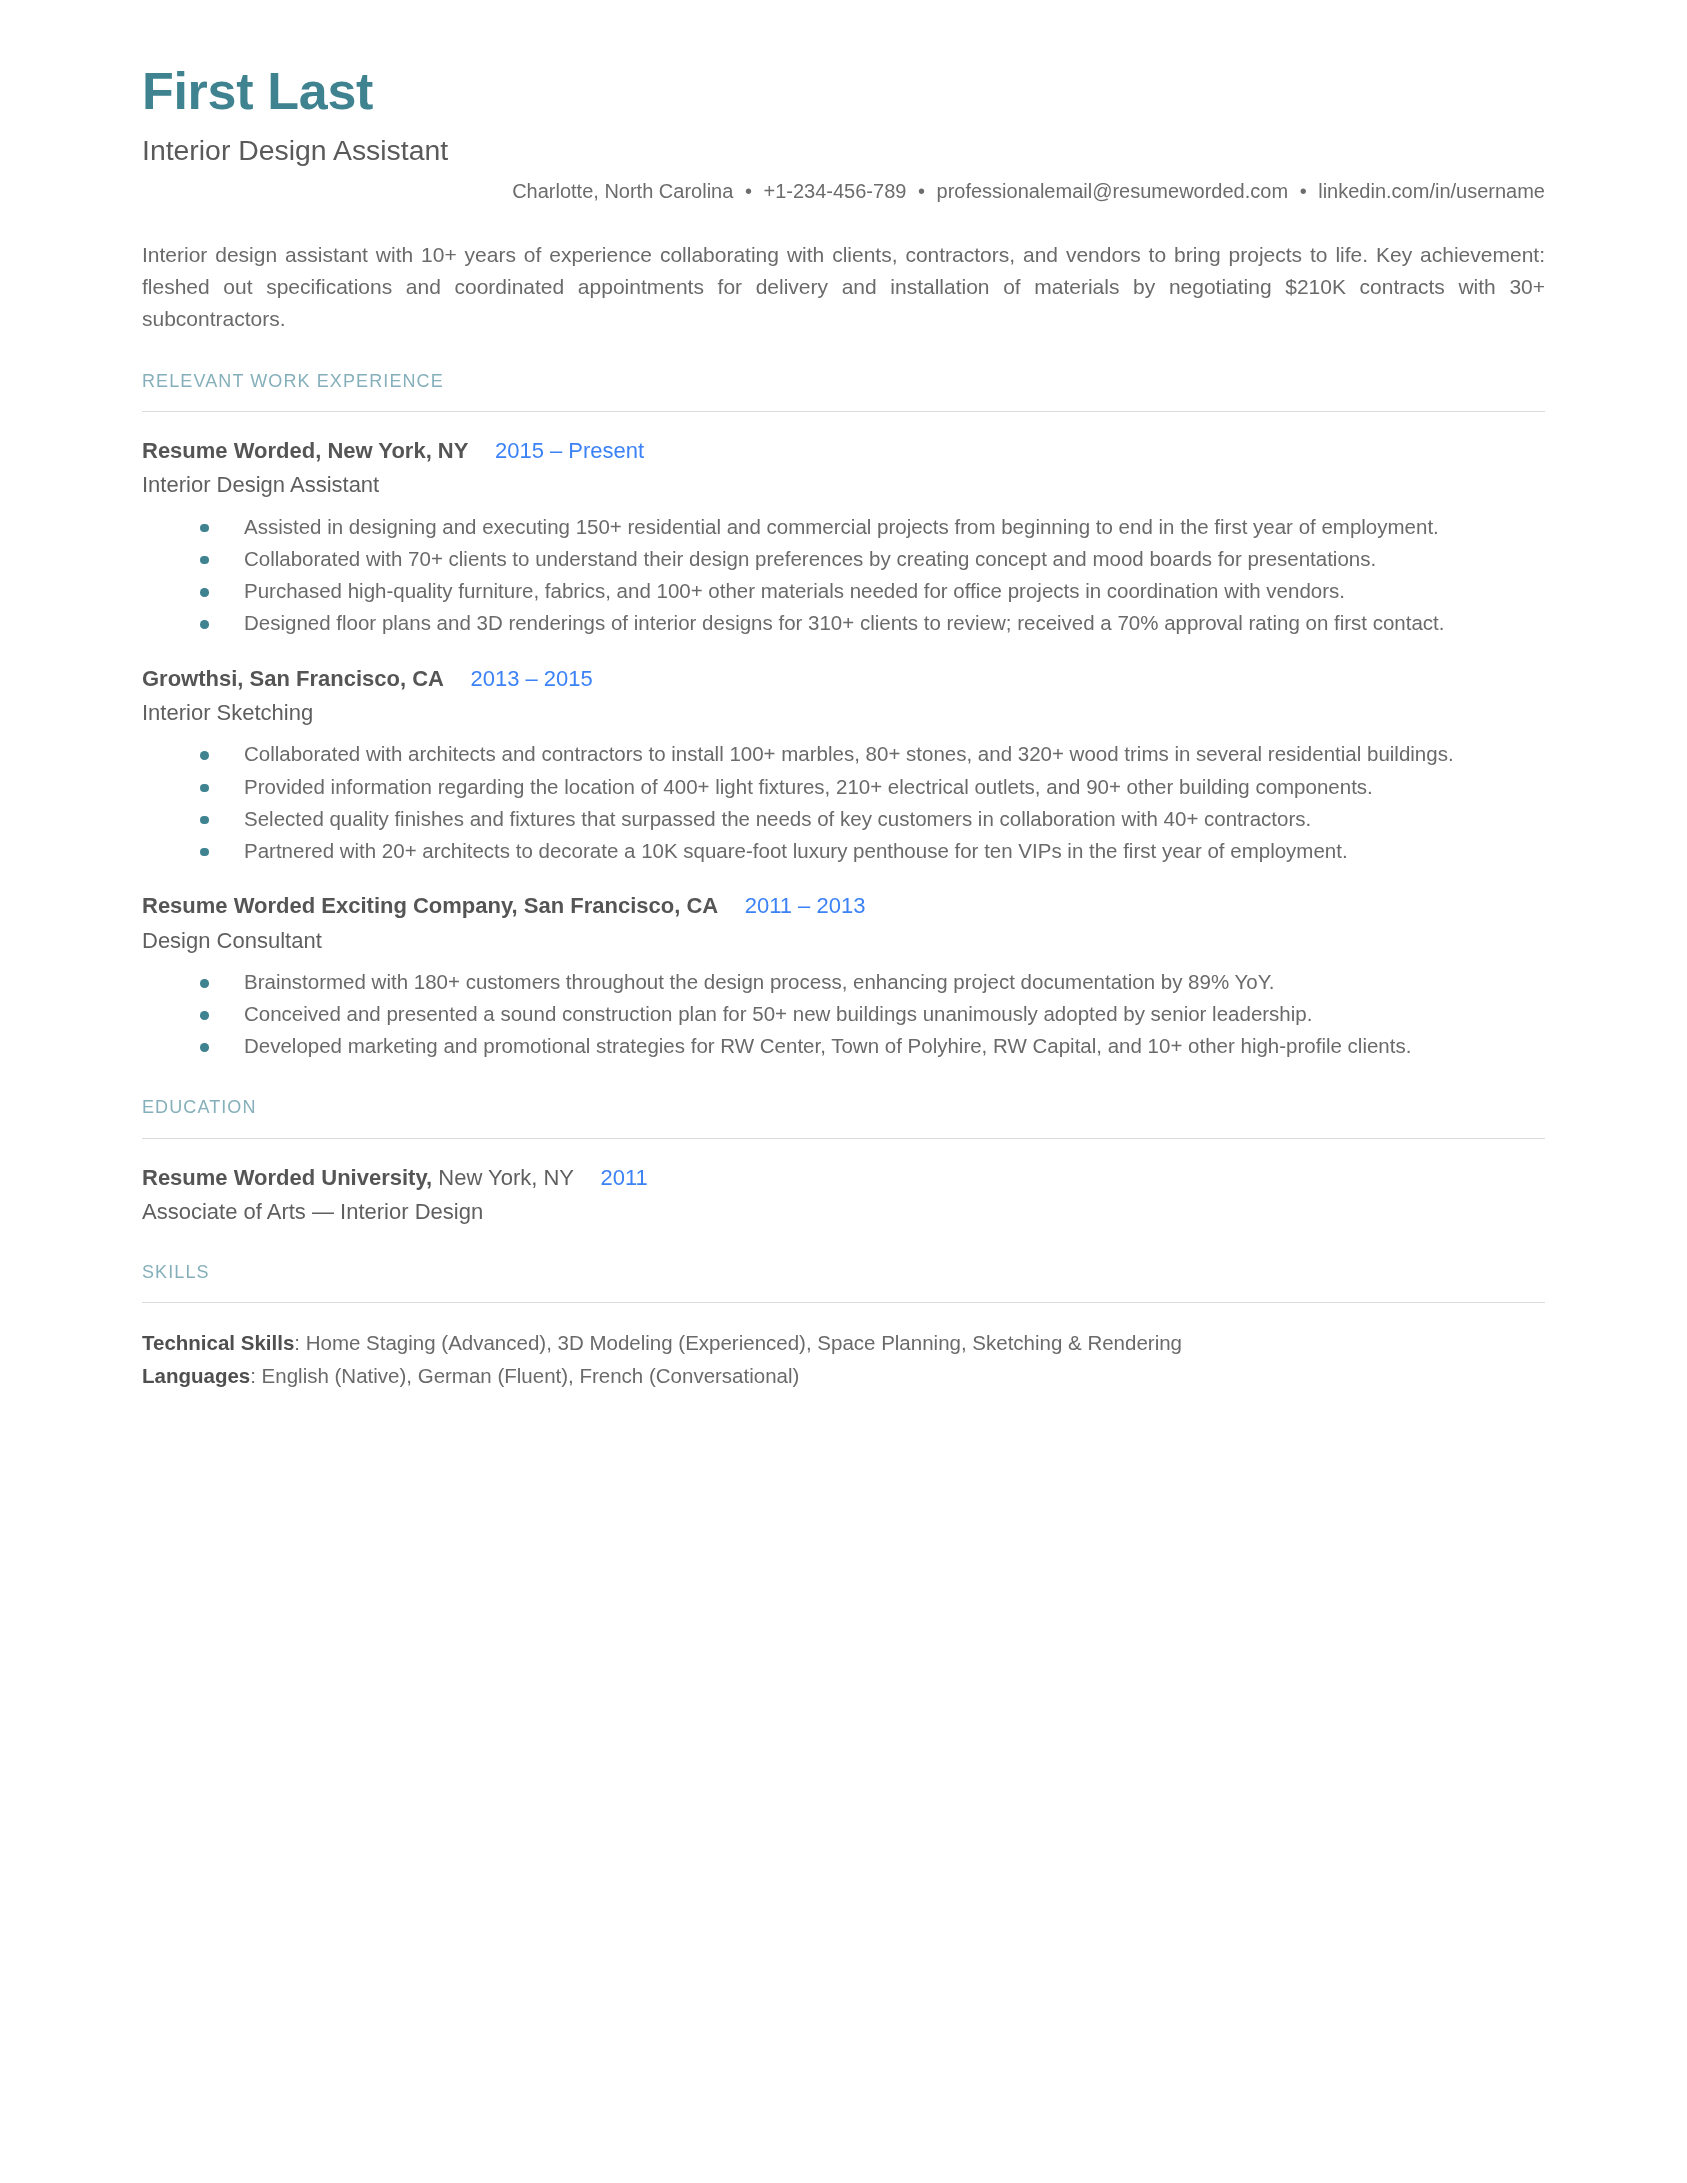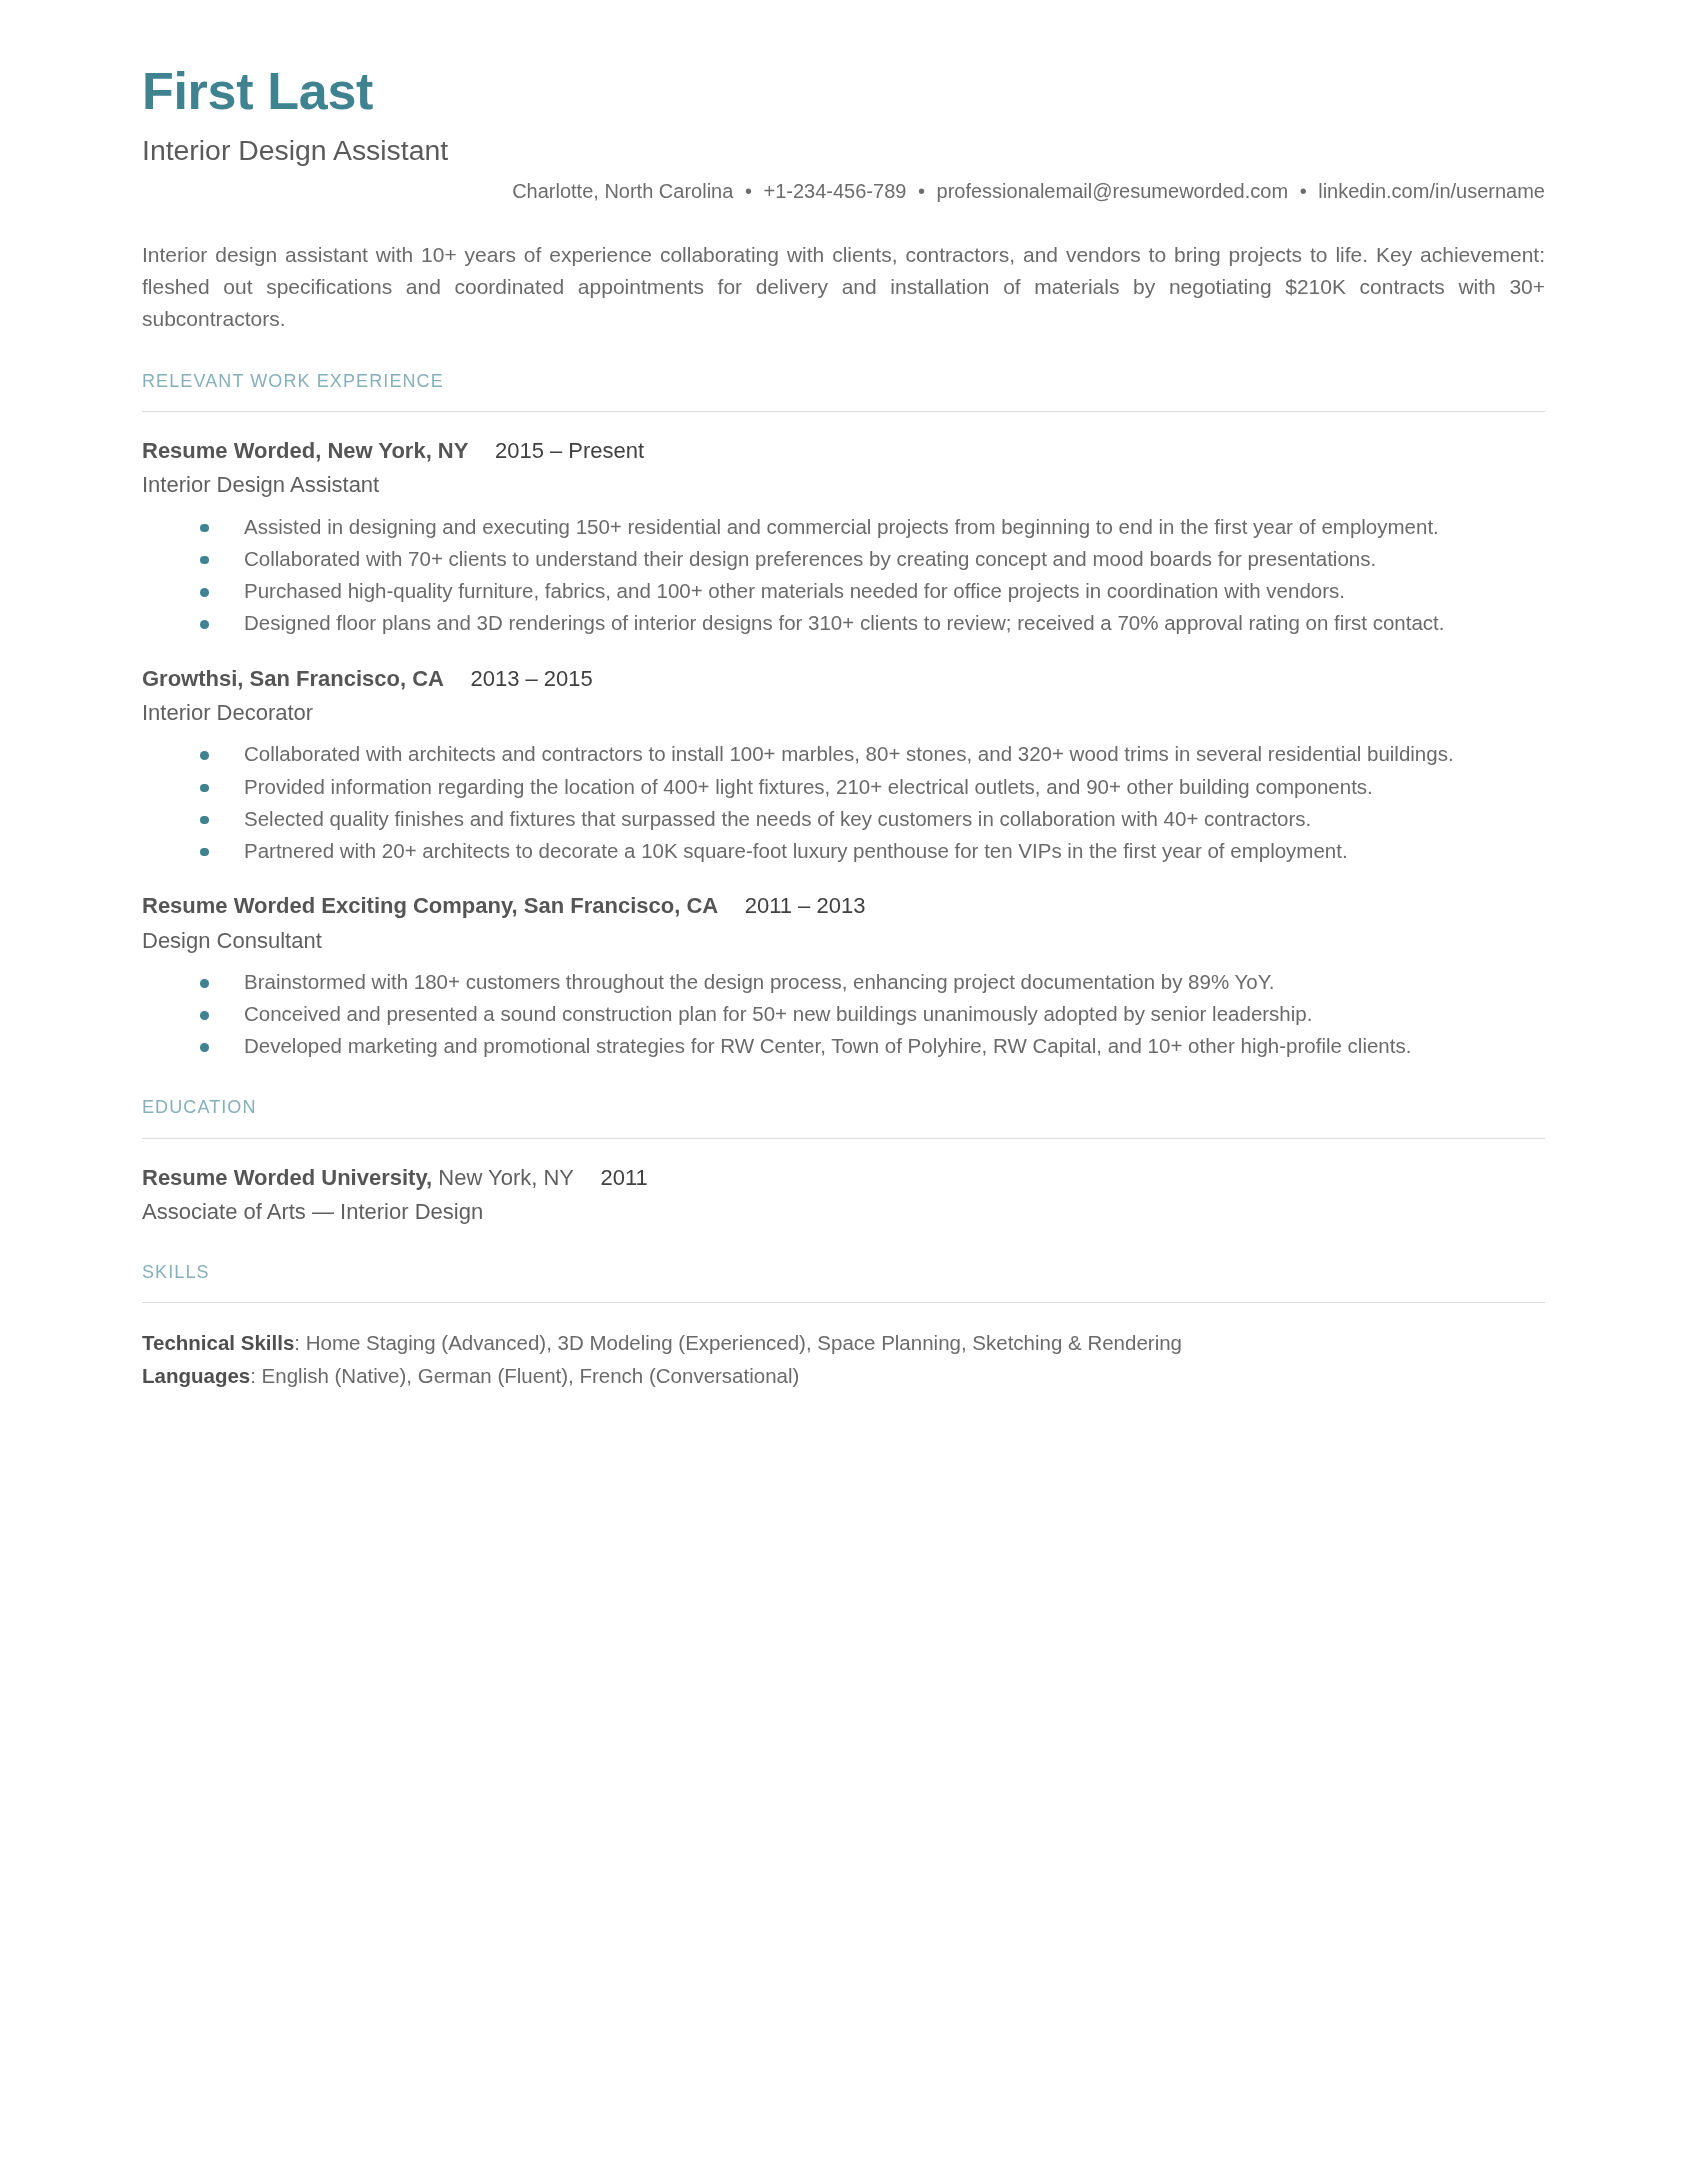--- a/index.html
+++ b/index.html
@@ -101,21 +101,21 @@
     font-weight: bold;
     color: #555555;
     line-height: 1.25;
   }
   .entry-org .org-light {
     font-weight: normal;
     color: #5F5F5F;
   }
   .entry-date {
     font-size: 22px;
-    color: #404040;
+    color: #3b82f6;
     line-height: 1.25;
     white-space: nowrap;
     flex: none;
   }
   .entry-role {
     font-size: 22px;
     color: #5F5F5F;
     line-height: 1.3;
     margin-top: 6.6px;
   }
@@ -204,21 +204,21 @@
         <li><span class="dot"></span><span>Purchased high-quality furniture, fabrics, and 100+ other materials needed for office projects in coordination with vendors.</span></li>
         <li><span class="dot"></span><span>Designed floor plans and 3D renderings of interior designs for 310+ clients to review; received a 70% approval rating on first contact.</span></li>
       </ul>
     </div>
 
     <div class="entry">
       <div class="entry-head">
         <div class="entry-org">Growthsi, San Francisco, CA</div>
         <div class="entry-date">2013 – 2015</div>
       </div>
-      <div class="entry-role">Interior Decorator</div>
+      <div class="entry-role">Interior Sketching</div>
       <ul class="bullets">
         <li><span class="dot"></span><span>Collaborated with architects and contractors to install 100+ marbles, 80+ stones, and 320+ wood trims in several residential buildings.</span></li>
         <li><span class="dot"></span><span>Provided information regarding the location of 400+ light fixtures, 210+ electrical outlets, and 90+ other building components.</span></li>
         <li><span class="dot"></span><span>Selected quality finishes and fixtures that surpassed the needs of key customers in collaboration with 40+ contractors.</span></li>
         <li><span class="dot"></span><span>Partnered with 20+ architects to decorate a 10K square-foot luxury penthouse for ten VIPs in the first year of employment.</span></li>
       </ul>
     </div>
 
     <div class="entry">
       <div class="entry-head">

